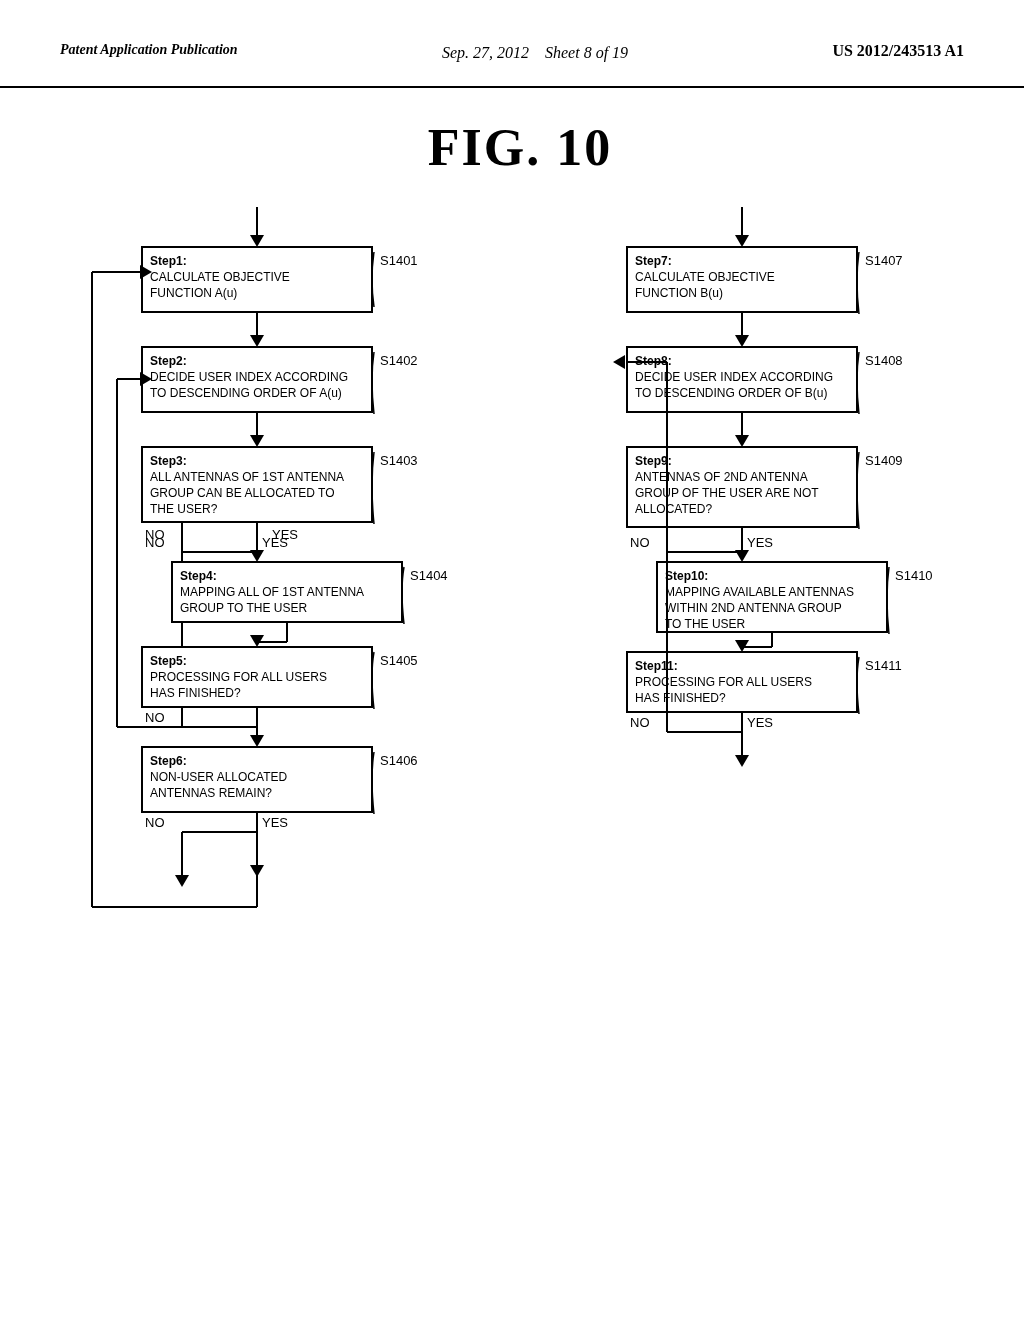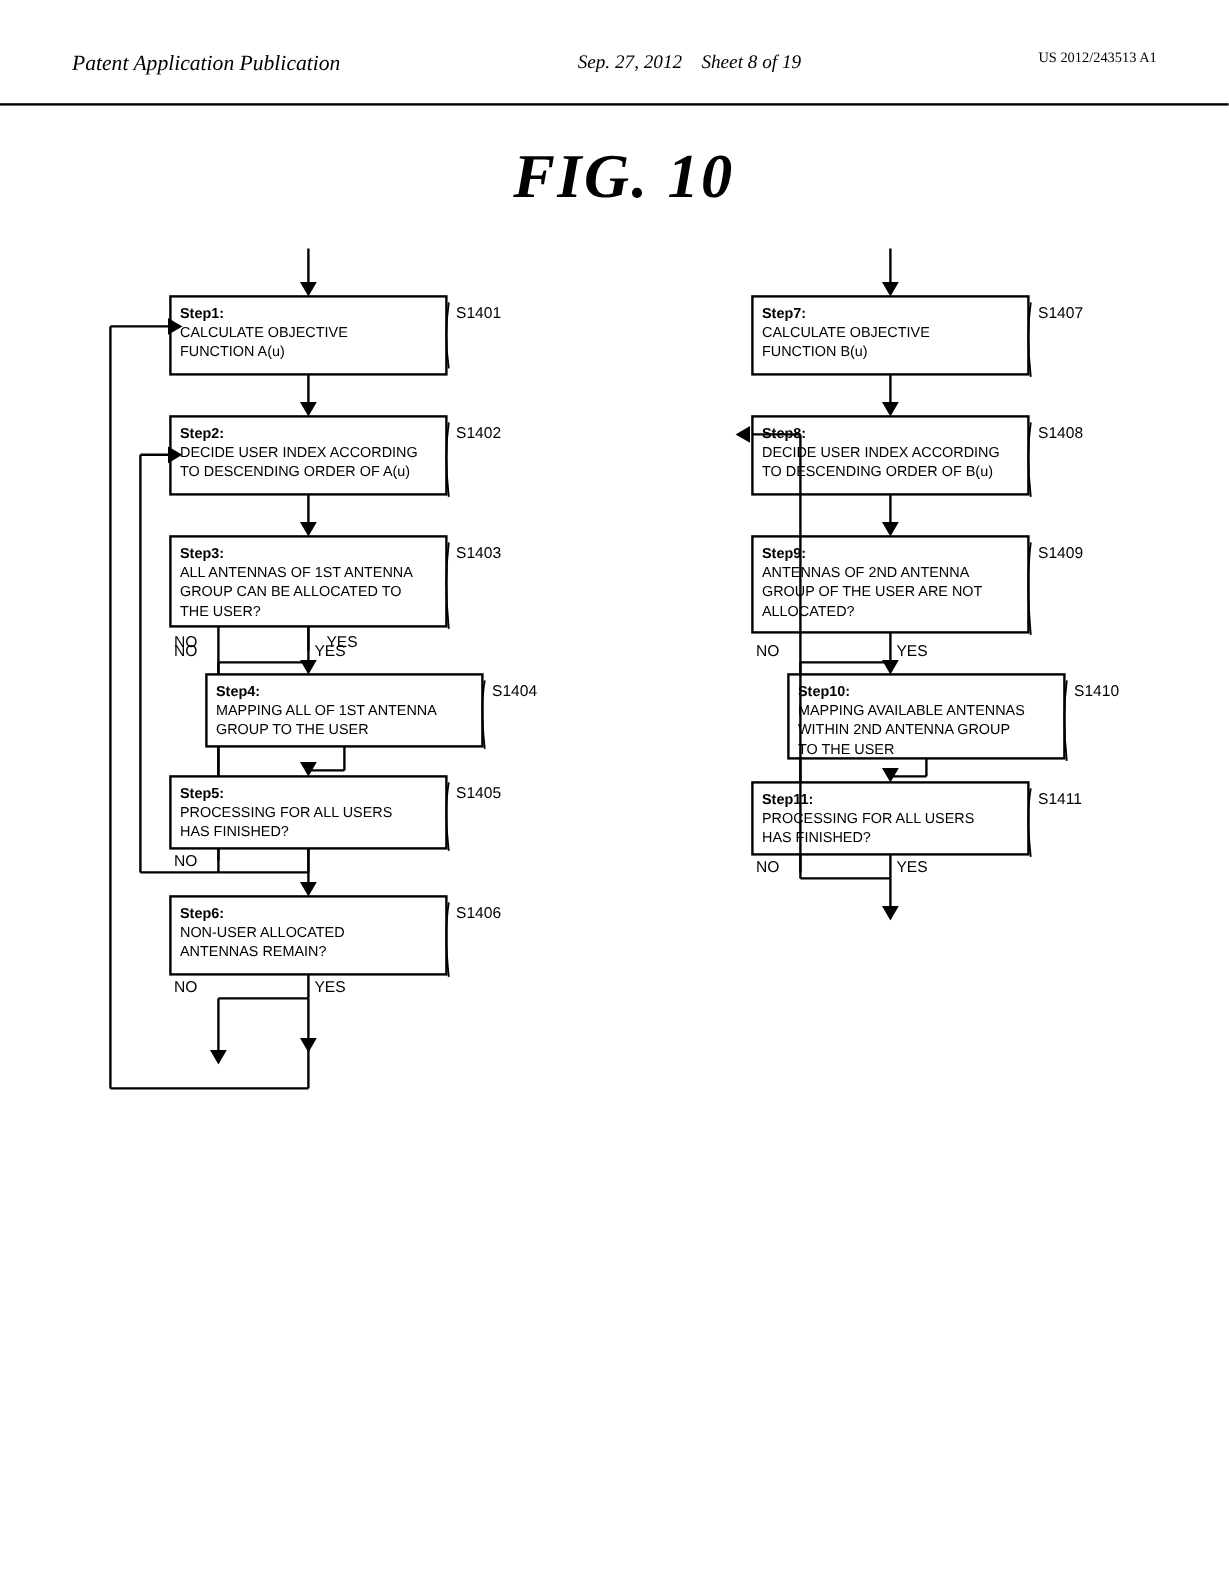--- a/index.html
+++ b/index.html
@@ -14,43 +14,42 @@
 
     .header {
       display: flex;
       justify-content: space-between;
       align-items: flex-start;
       padding: 40px 60px 20px 60px;
       border-bottom: 2px solid #000;
     }
 
     .header-left {
-      font-size: 18px;
-      font-weight: normal;
+      font-size: 14px;
+      font-weight: bold;
       font-style: italic;
       line-height: 1.4;
     }
 
     .header-center {
       font-size: 16px;
       text-align: center;
       line-height: 1.6;
       font-style: italic;
     }
 
     .header-right {
-      font-size: 12px;
-      font-weight: normal;
+      font-size: 16px;
+      font-weight: bold;
       line-height: 1.4;
     }
 
     .fig-title {
       text-align: center;
       font-size: 52px;
-      font-style: italic;
       font-weight: bold;
       margin: 30px 0 20px 16px;
       letter-spacing: 2px;
     }
 
     
     .main-svg {
       display: block;
       margin: 0 auto;
     }

